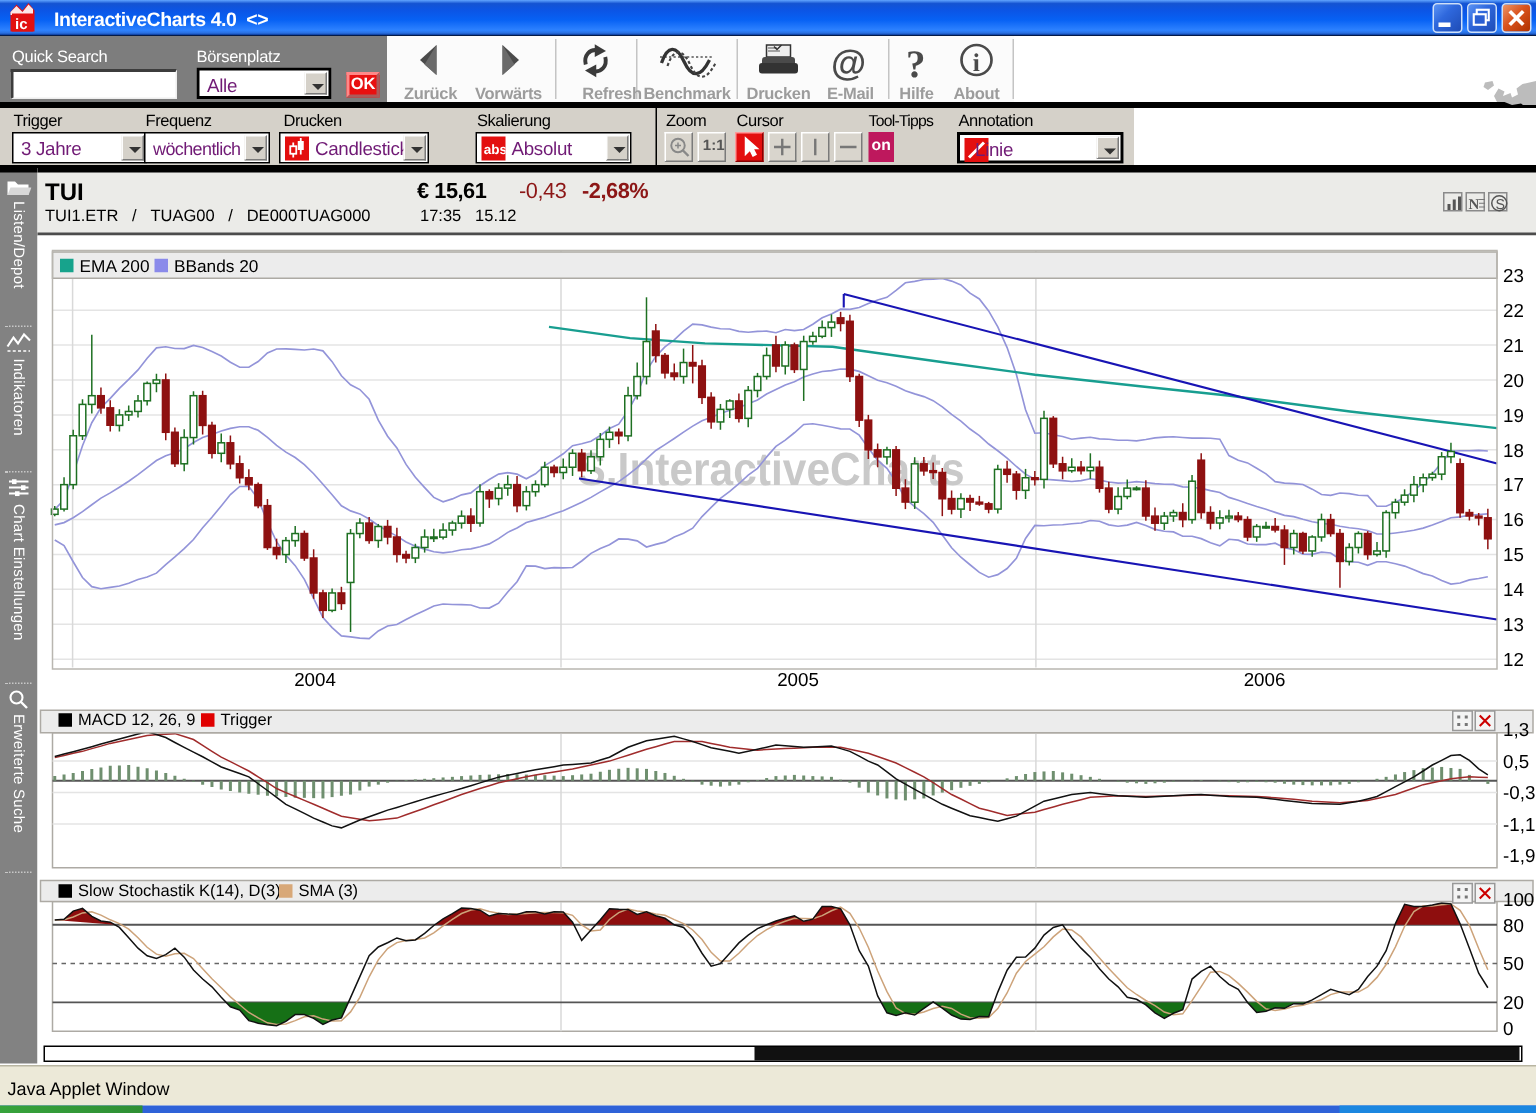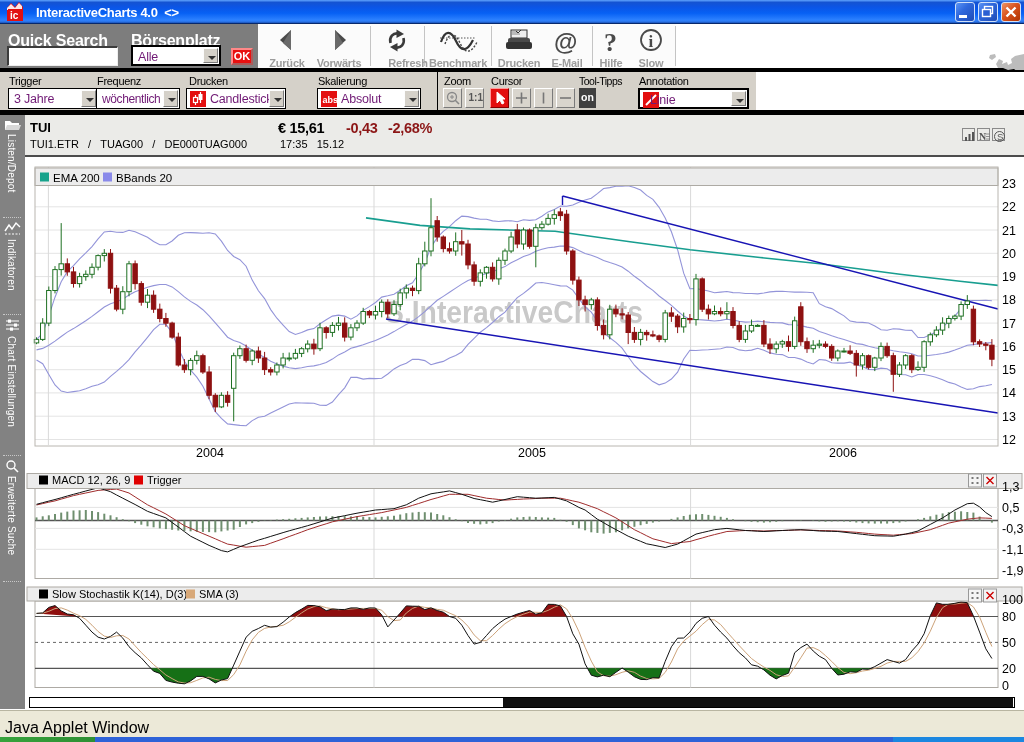--- a/index.html
+++ b/index.html
@@ -4,21 +4,21 @@
 *{margin:0;padding:0;box-sizing:border-box}
 body{width:1024px;height:742px;overflow:hidden;font-family:"Liberation Sans",sans-serif;background:#fff;position:relative}
 .abs{position:absolute}
 #titlebar{left:0;top:0;width:1024px;height:24px;background:linear-gradient(180deg,#61a5ff 0%,#1453d2 10%,#0b55e6 30%,#0761f4 55%,#2e82ff 84%,#2a6fe0 92%,#0a3a9a 97%,#000 100%)}
 #title{left:36px;top:5px;color:#fff;font-size:13px;font-weight:bold;letter-spacing:-0.3px}
 .winbtn{top:2px;width:20px;height:20px;border-radius:3px;border:1px solid #cfe0f8;background:linear-gradient(135deg,#5b94f5 0%,#2f68dd 40%,#1e4cb6 100%);color:#fff}
 #closebtn{background:linear-gradient(135deg,#ec9567 0%,#d9531e 45%,#b03200 100%)}
 #row1{left:0;top:24px;width:1024px;height:46px;background:#fff;border-bottom:2px solid #000}
 #r1dark{left:0;top:0;width:258px;height:44px;background:#7d7d7d}
 #r1gray{left:258px;top:0;width:418px;height:44px;background:#fbfbfb}
-.wlab{color:#fff;font-weight:bold;font-size:16px;letter-spacing:-0.2px}
+.wlab{color:#fff;font-weight:normal;font-size:11px;letter-spacing:-0.2px}
 #qsinput{left:7px;top:22px;width:111px;height:20px;background:#fff;border-top:2px solid #3c3c3c;border-left:2px solid #3c3c3c;border-right:1px solid #eee;border-bottom:1px solid #eee}
 .combo{background:#fff;border:1px solid #000;height:21px}
 .combo .cb-arrow{position:absolute;right:1px;top:1px;bottom:1px;width:15px;background:#d5d1c9;border:1px solid;border-color:#fdfdfd #7a7a7a #7a7a7a #fdfdfd}
 .cb-arrow:after{content:"";position:absolute;left:4px;top:7px;border:4px solid transparent;border-top-color:#333}
 .combo .cb-text{position:absolute;left:5px;top:3px;font-size:12.5px;letter-spacing:-0.2px;color:#701a75;white-space:nowrap}
 #okbtn{left:231px;top:24px;width:22px;height:17px;background:#e81010;border:2px outset #f88;color:#fff;font-size:11px;font-weight:bold;text-align:center;line-height:13px}
 .tbsep{top:2px;width:1px;height:40px;background:#c4c4c4}
 .tblab{top:33px;color:#9c9c9c;font-weight:bold;font-size:11px;letter-spacing:-0.2px;text-align:center}
 #row2{left:0;top:70px;width:1024px;height:42px;background:#fff;border-top:2px solid #000;border-bottom:2px solid #000}
 #r2gray{left:0;top:0;width:756px;height:38px;background:#d5d1c9}
@@ -26,21 +26,21 @@
 .r2combo{top:16px}
 .redicon{position:absolute;left:3px;top:2px;width:16px;height:16px;background:#e30f0f}
 .gbtn{top:16px;width:19px;height:20px;background:#d9d5cd;border:1px solid;border-color:#fff #7a7a7a #7a7a7a #fff}
 #infobar{left:25px;top:112px;width:999px;height:45px;background:#ebebe8;border-top:3px solid #000;border-bottom:2px solid #4c4c4c}
 #sidebar{left:0;top:112px;width:25px;height:597px;background:#828282;border-top:3px solid #000}
 .vtext{position:absolute;left:6px;writing-mode:vertical-rl;text-orientation:sideways;color:#fff;font-size:10px;letter-spacing:0.2px;white-space:nowrap}
 .vsep{position:absolute;left:3px;width:18px;height:0;border-top:1px dotted #c8c8c8}
 #content{left:25px;top:157px;width:999px;height:553px;background:#fff}
 #scrollwrap{left:29px;top:697px;width:986px;height:11px;border:1px solid #000;background:#fff}
 #scrollthumb{left:473px;top:0px;width:510px;height:9px;background:#111}
-#statusbar{left:0;top:710px;width:1024px;height:27px;background:#ece9d8;border-top:1px solid #b8b5a1;font-size:16px;color:#000;padding:8px 0 0 5px}
+#statusbar{left:0;top:710px;width:1024px;height:27px;background:#ece9d8;border-top:1px solid #b8b5a1;font-size:12px;color:#000;padding:8px 0 0 5px}
 #taskbar{left:0;top:737px;width:1024px;height:5px;background:#2e62d8}
 .ibtxt{font-size:12.5px;color:#000}
 .icon13{top:13px;width:13px;height:13px;border:1px solid #8a8a8a;background:#ebebe8}
 </style></head>
 <body>
 <div class="abs" id="titlebar">
   <svg class="abs" style="left:6px;top:2px" width="26" height="20" viewBox="0 0 26 20">
     <polygon points="1,6 5,1 9,5 13,0 17,5 17,19 1,19" fill="#e21010"></polygon>
     <polygon points="1,6 5,2 9,6 13,1 16,4 16,8 1,8" fill="#fff" opacity="0.9"></polygon>
     <rect x="2" y="7" width="14" height="12" fill="#e21010"></rect>
@@ -112,21 +112,21 @@
       </svg></div>
     <div class="abs tblab" style="left:527px;width:80px">E-Mail</div>
     <div class="abs" style="left:590px;top:4px;width:42px;height:28px;text-align:center"><svg width="18" height="28" viewBox="0 0 18 28">
         <text x="2" y="23" font-size="26" font-weight="bold" fill="#4a4a4a" font-family="Liberation Serif,serif">?</text>
       </svg></div>
     <div class="abs tblab" style="left:571px;width:80px">Hilfe</div>
     <div class="abs" style="left:630px;top:4px;width:42px;height:28px;text-align:center"><svg width="26" height="26" viewBox="0 0 26 26">
         <circle cx="13" cy="12" r="10" fill="none" stroke="#4a4a4a" stroke-width="1.8"></circle>
         <text x="10.5" y="19" font-size="17" font-weight="bold" fill="#4a4a4a" font-family="Liberation Serif,serif">i</text>
       </svg></div>
-    <div class="abs tblab" style="left:611px;width:80px">Slow</div>
+    <div class="abs tblab" style="left:611px;width:80px">About</div>
   <svg class="abs" style="left:984px;top:28px" width="40" height="40" viewBox="0 0 40 40">
 <path d="M12 12 L15 7 L19 9 L18 12 L23 10 L24 13 L28 11 L27 7 L31 4 L40 2 L40 19 L34 20 L30 17 L24 18 L19 16 L14 16 Z" fill="#bcbcbc"></path>
 <path d="M6 3 L11 2 L12 5 L8 8 L5 6 Z" fill="#bcbcbc"></path>
 <path d="M2 29 C4 23 10 20 16 22 L22 25 L27 23 L31 25 L36 23 L40 24 L40 40 L3 40 C1 36 1 33 2 29 Z" fill="#bcbcbc"></path>
 <path d="M29 18 L36 21 L33 25 L28 21 Z" fill="#bcbcbc"></path>
 </svg>
 </div>
 
 <div class="abs" id="row2">
   <div class="abs" id="r2gray"></div>
@@ -173,21 +173,21 @@
   <div class="abs gbtn" style="left:512px"><svg width="17" height="18">
         <path d="M3 9 L14 9 M8.5 3.5 L8.5 14.5" stroke="#777" stroke-width="1.6"></path>
       </svg></div>
   <div class="abs gbtn" style="left:534px"><svg width="17" height="18">
         <path d="M8.5 3.5 L8.5 14.5" stroke="#777" stroke-width="1.6"></path>
       </svg></div>
   <div class="abs gbtn" style="left:556px"><svg width="17" height="18">
         <path d="M3 9 L14 9" stroke="#777" stroke-width="1.6"></path>
       </svg></div>
   <div class="abs flab" style="left:579px;font-size:10.5px;letter-spacing:-0.5px">Tool-Tipps</div>
-  <div class="abs" style="left:579px;top:16px;width:17px;height:20px;background:#404040;color:#fff;font-weight:bold;font-size:10.5px;text-align:center;line-height:19px">on</div>
+  <div class="abs" style="left:579px;top:16px;width:17px;height:20px;background:#be185d;color:#fff;font-weight:bold;font-size:10.5px;text-align:center;line-height:19px">on</div>
   <div class="abs flab" style="left:639px">Annotation</div>
   <div class="abs combo r2combo" style="left:638px;width:111px;border-width:2px">
       <span class="redicon"><svg width="16" height="16">
           <path d="M3 13 L13 3" stroke="#fff" stroke-width="2"></path>
         </svg></span>
       <span class="cb-text" style="left:10px">Linie</span>
       <span class="cb-arrow"></span>
     </div>
 </div>
 
@@ -216,23 +216,23 @@
   <div class="vsep" style="top:102px"></div>
   <div class="vtext" style="top:124px">Indikatoren</div>
   <div class="vsep" style="top:199px"></div>
   <div class="vtext" style="top:221px">Chart Einstellungen</div>
   <div class="vsep" style="top:340px"></div>
   <div class="vtext" style="top:361px">Erweiterte Suche</div>
   <div class="vsep" style="top:466px"></div>
 </div>
 
 <div class="abs" id="infobar">
-  <div class="abs ibtxt" style="left:5px;top:5px;font-size:13px;font-weight:bold">TUI</div>
+  <div class="abs ibtxt" style="left:5px;top:5px;font-size:16px;font-weight:bold">TUI</div>
   <div class="abs ibtxt" style="left:253px;top:5px;font-size:14.5px;letter-spacing:-0.3px;font-weight:bold">€ 15,61</div>
-  <div class="abs ibtxt" style="left:321px;top:5px;font-size:14.5px;letter-spacing:-0.3px;font-weight:bold;color:#8c1616">-0,43</div>
+  <div class="abs ibtxt" style="left:321px;top:5px;font-size:14.5px;letter-spacing:-0.3px;font-weight:normal;color:#8c1616">-0,43</div>
   <div class="abs ibtxt" style="left:363px;top:5px;font-size:14.5px;letter-spacing:-0.3px;font-weight:bold;color:#8c1616">-2,68%</div>
   <div class="abs ibtxt" style="left:5px;top:23px;font-size:11px">TUI1.ETR&nbsp;&nbsp;&nbsp;/&nbsp;&nbsp;&nbsp;TUAG00&nbsp;&nbsp;&nbsp;/&nbsp;&nbsp;&nbsp;DE000TUAG000</div>
   <div class="abs ibtxt" style="left:255px;top:23px;font-size:11px">17:35&nbsp;&nbsp;&nbsp;15.12</div>
   <div class="abs icon13" style="left:937px"><svg width="13" height="13">
         <rect x="2" y="7" width="2" height="4" fill="#555"></rect>
         <rect x="5.5" y="4" width="2" height="7" fill="#555"></rect>
         <rect x="9" y="2" width="2" height="9" fill="#555"></rect>
       </svg></div>
   <div class="abs icon13" style="left:952px"><svg width="13" height="13">
         <text x="1" y="10" font-size="10" font-weight="bold" fill="#555" font-family="Liberation Serif,serif">N</text>

